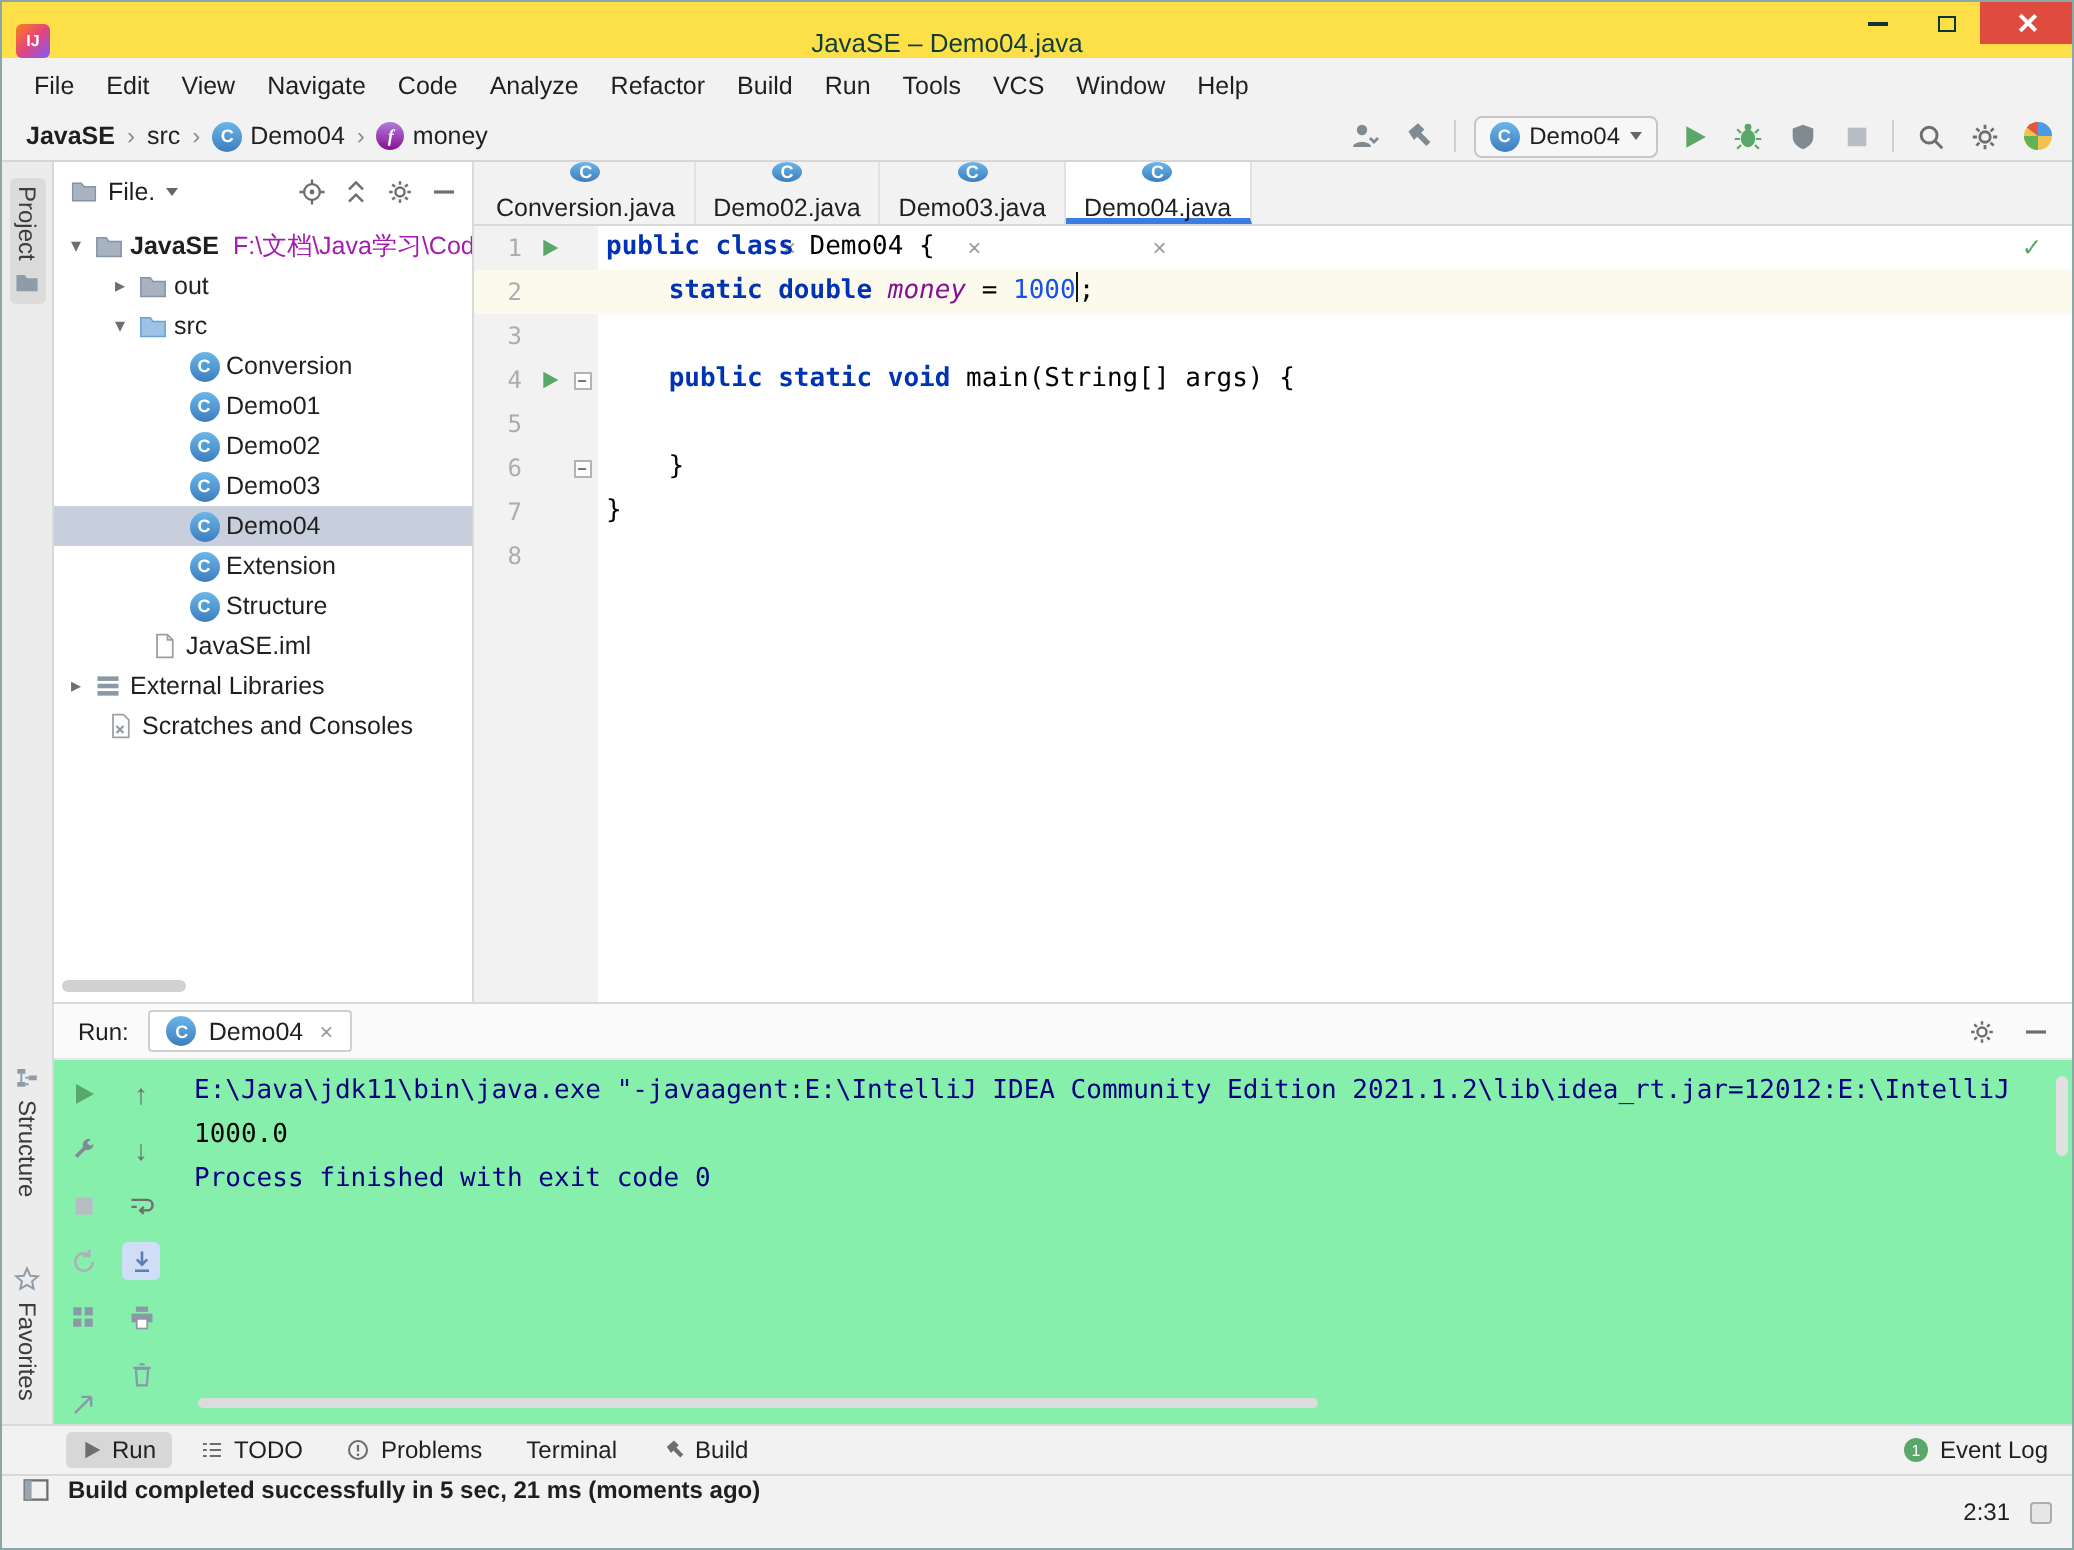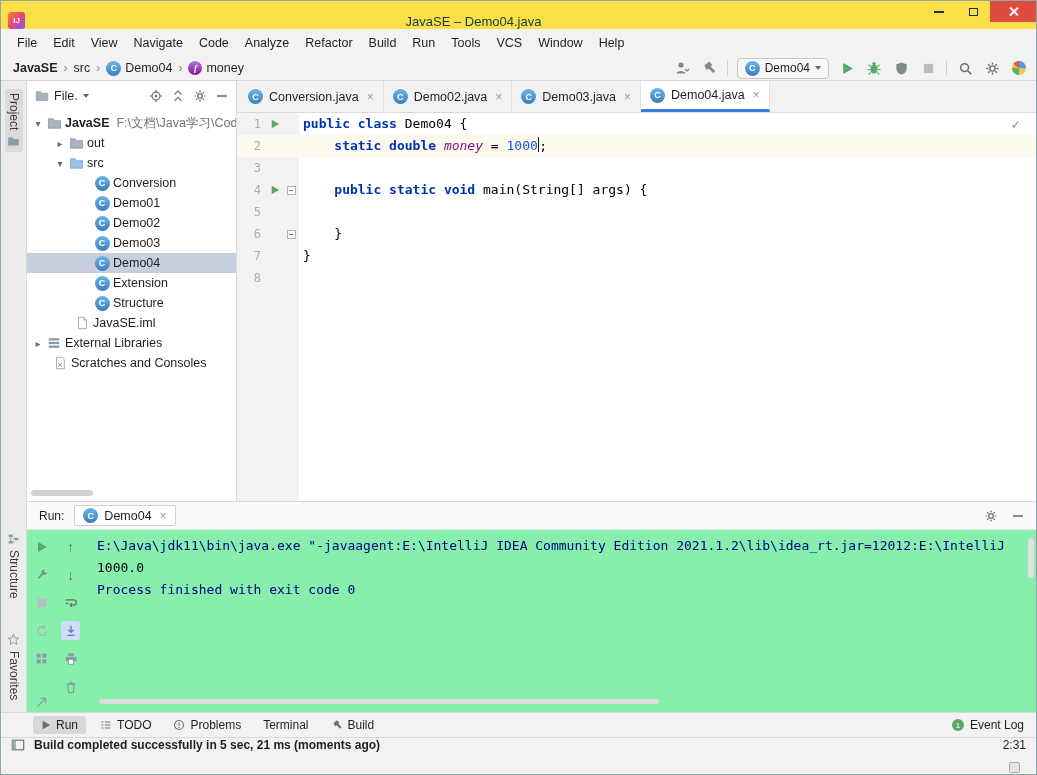--- a/index.html
+++ b/index.html
@@ -67,27 +67,27 @@
   .p-hicon { width:17px; height:17px; display:flex; align-items:center; justify-content:center; color:#6E6E6E; }
   .tree { flex:1; overflow:hidden; position:relative; padding-top:2px; }
   .tree-row { height:20px; display:flex; align-items:center; font-size:12.5px; white-space:nowrap; }
   .tree-row.selected { background:#C7CFDC; }
   .chev { width:14px; min-width:14px; color:#6E6E6E; font-size:10px; text-align:center; }
   .chev.down::after { content:"▾"; }
   .chev.right::after { content:"▸"; }
   .ticon { width:18px; min-width:18px; display:flex; justify-content:center; align-items:center; }
   .tlabel { margin-left:2px; }
   .tlabel.bold { font-weight:bold; }
-  .thint { color:#737373; margin-left:7px; overflow:hidden; }
+  .thint { color:#a21caf; margin-left:7px; overflow:hidden; }
   .hscroll-thumb { position:absolute; left:4px; bottom:5px; width:62px; height:6px; border-radius:3px; background:#D2D2D2; }
 
   
   .editor-panel { flex:1; display:flex; flex-direction:column; min-width:0; background:#fff; }
   .tabs { height:32px; background:#F2F2F2; border-bottom:1px solid #D9D9D9; display:flex; align-items:stretch; padding-left:2px; flex:0 0 auto; }
-  .tab { display:flex; align-items:center; gap:6px; padding:0 9px; font-size:12.5px; border-right:1px solid #E2E2E2; position:relative; }
+  .tab { display:flex; align-items:center; gap:6px; padding:0 9px; font-size:12.5px; border-right:1px solid #E2E2E2; position:relative;flex-direction:column; }
   .tab.active { background:#fff; border-bottom:3px solid #3A7DE0; }
   .tab-close { color:#9a9a9a; font-size:12px; margin-left:2px; }
   .editor-body { flex:1; position:relative; overflow:hidden; font-family:"DejaVu Sans Mono", monospace; font-size:13px; }
   .gutter-bg { position:absolute; left:0; top:0; bottom:0; width:62px; background:#F2F2F2; }
   .eline { position:relative; display:flex; height:22px; line-height:22px; align-items:center; }
   .eline.current { background:#FCFAED; }
   .lnum { width:30px; min-width:30px; text-align:right; padding-right:6px; color:#ADADAD; font-size:12px; }
   .gut-slot { width:16px; min-width:16px; display:flex; align-items:center; justify-content:center; }
   .fold { width:9px; height:9px; border:1px solid #B3B3B3; background:#fff; position:relative; }
   .fold::after { content:""; position:absolute; left:1.5px; right:1.5px; top:3px; height:1.2px; background:#777; }
@@ -119,21 +119,21 @@
   
   .bottom-bar { height:25px; flex:0 0 auto; background:#F2F2F2; border-top:1px solid #D9D9D9; display:flex; align-items:center; padding:0 12px 0 32px; gap:6px; font-size:12px; }
   .bb-item { display:flex; align-items:center; gap:5px; padding:2px 8px; border-radius:3px; }
   .bb-item.active { background:#D7D7D7; }
   .bb-right { margin-left:auto; display:flex; align-items:center; gap:6px; }
   .event-dot { width:12px; height:12px; border-radius:50%; background:#59A869; color:#fff; font-size:8px; display:flex; align-items:center; justify-content:center; }
 
   
   .status-bar { height:37px; flex:0 0 auto; background:#F2F2F2; border-top:1px solid #D9D9D9; display:flex; gap:9px; padding:0 10px; font-size:12px; }
   .status-msg { font-weight:bold; }
-  .sb-right { margin-left:auto; display:flex; align-items:center; gap:10px;flex-direction:column; }
+  .sb-right { margin-left:auto; display:flex; align-items:center; gap:10px; }
   .sb-widget { width:11px; height:11px; border:1px solid #ADADAD; border-radius:2px; background:#E6E6E6; }
 
   svg { display:block; }
 </style>
 </head>
 <body>
 
 <div class="window">
 
   <div class="titlebar">

